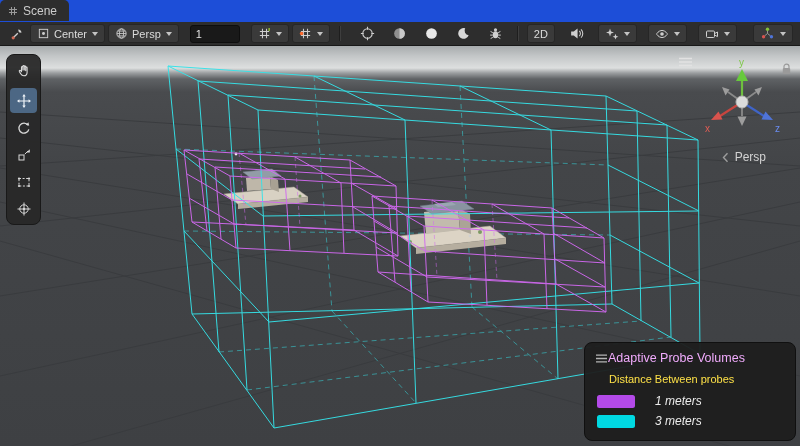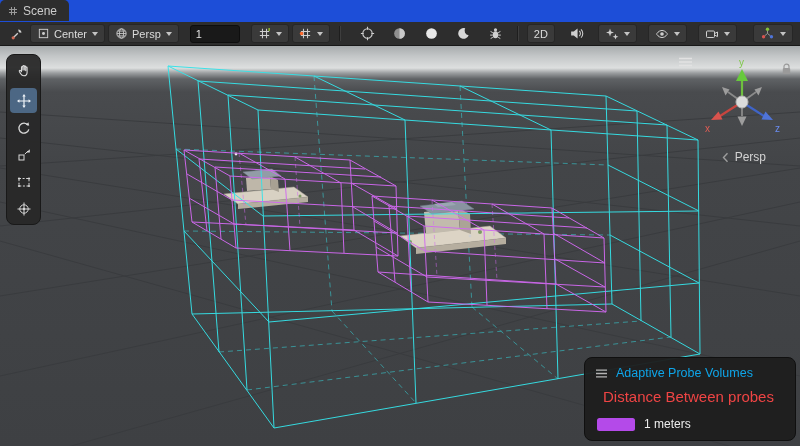--- a/index.html
+++ b/index.html
@@ -45,23 +45,23 @@
   .overlay-handle { position:absolute; left:678px; top:7px; }
   .lock-btn { position:absolute; right:8px; top:16px; }
   .axis-gizmo { position:absolute; right:14px; top:10px; }
   .axis-gizmo text { font-family:"Liberation Sans",sans-serif; font-size:10px; }
   .persp-control { position:absolute; right:34px; top:104px; display:flex; align-items:center; gap:6px;
                    color:#d2d2d2; font-size:12px; }
 
   
   .apv-panel { position:absolute; right:4px; bottom:5px; width:212px; background:rgba(30,30,30,.96);
     border:1px solid #101010; border-radius:8px; padding:8px 10px 9px 10px; color:#e8e8e8; }
-  .apv-header { display:flex; align-items:center; gap:8px; font-size:12.5px; color:#0ea5e9; }
-  .apv-subtitle { font-size:15px; color:#ef4444; margin:8px 0 6px 8px; }
-  .legend-row { display:flex; align-items:flex-end; gap:9px; height:20px; padding-left:2px; }
+  .apv-header { display:flex; align-items:center; gap:0; font-size:12.5px; color:#f0abfc; }
+  .apv-subtitle { font-size:11px; color:#fde047; margin:8px 0 6px 14px; }
+  .legend-row { display:flex; align-items:center; gap:20px; height:20px; padding-left:2px;font-style:italic; }
   .swatch { width:38px; height:13px; border-radius:2.5px; }
   .legend-label { font-size:12px; color:#ececec; }
 </style>
 </head>
 <body>
 
 <div class="window">
 
   <div class="tabbar">
     <div class="tab">
@@ -372,16 +372,20 @@
               <path d="M1 1.2h11M1 4.5h11M1 7.8h11" stroke="#b5b5b5" stroke-width="1.3" fill="none"></path>
             </svg>
         </span>
         <span>Adaptive Probe Volumes</span>
       </div>
       <div class="apv-subtitle">Distance Between probes</div>
       <div class="legend-row">
         <span class="swatch" style="background: rgb(180, 74, 233);"></span>
         <span class="legend-label">1 meters</span>
       </div>
+      <div class="legend-row">
+        <span class="swatch" style="background: rgb(0, 217, 226);"></span>
+        <span class="legend-label">3 meters</span>
+      </div>
     </div>
 
   </div>
 </div>
 
 </body></html>

